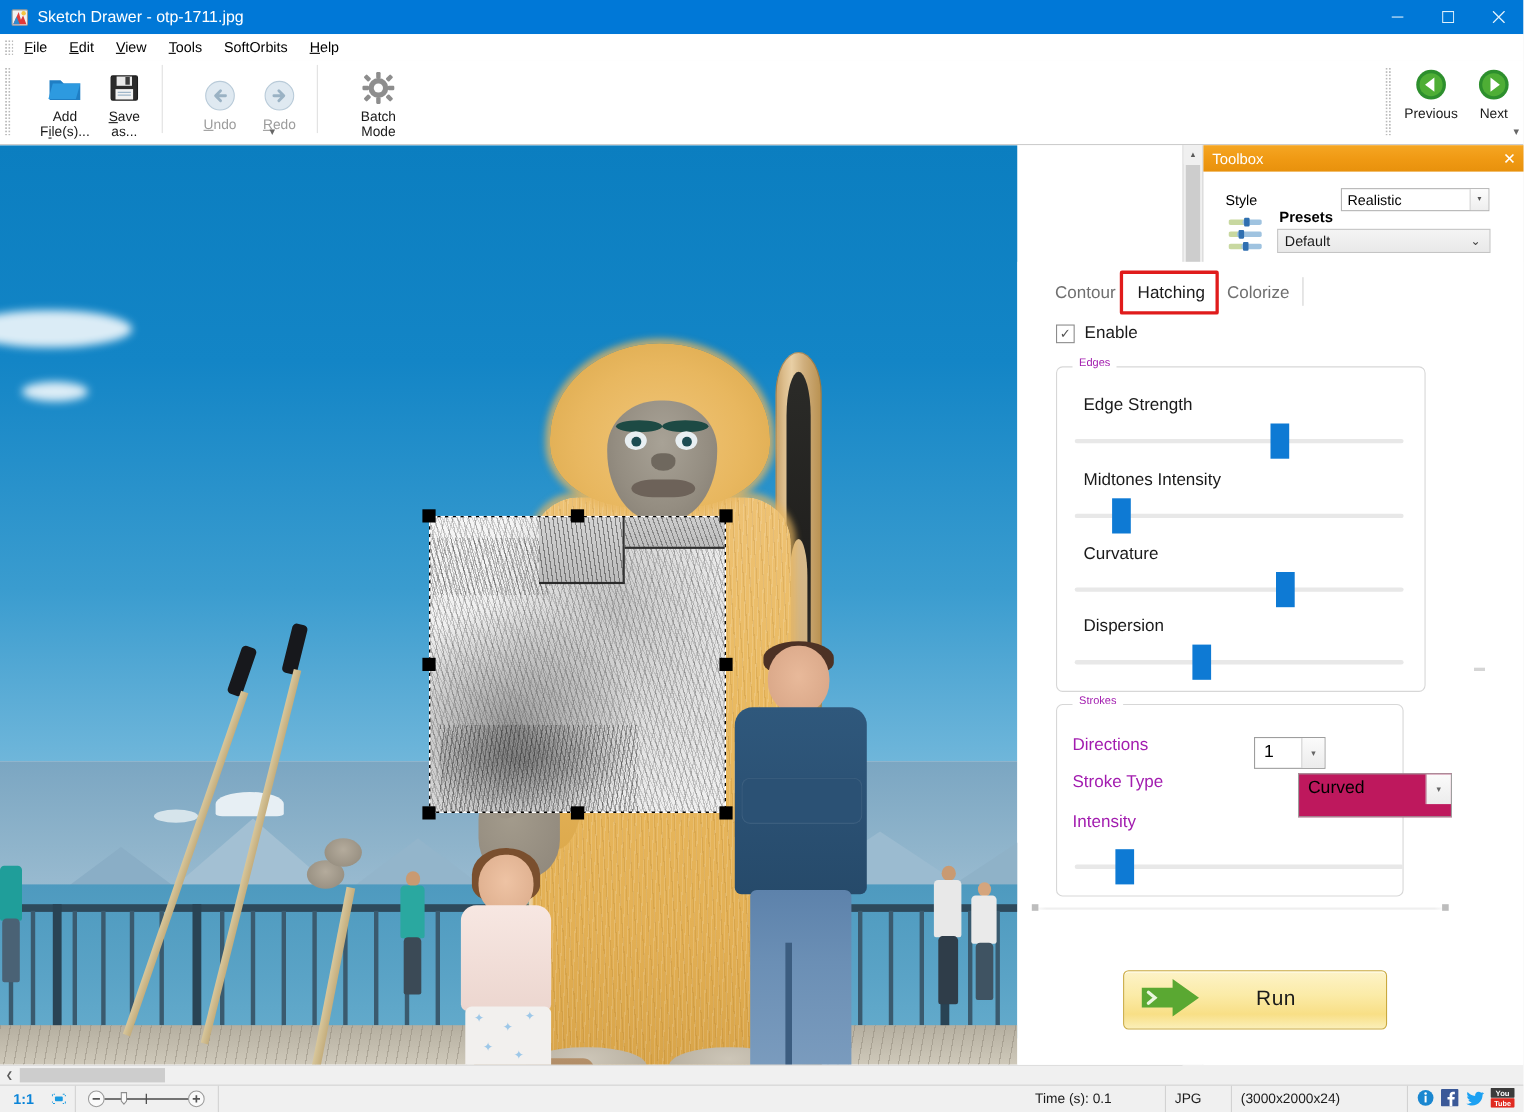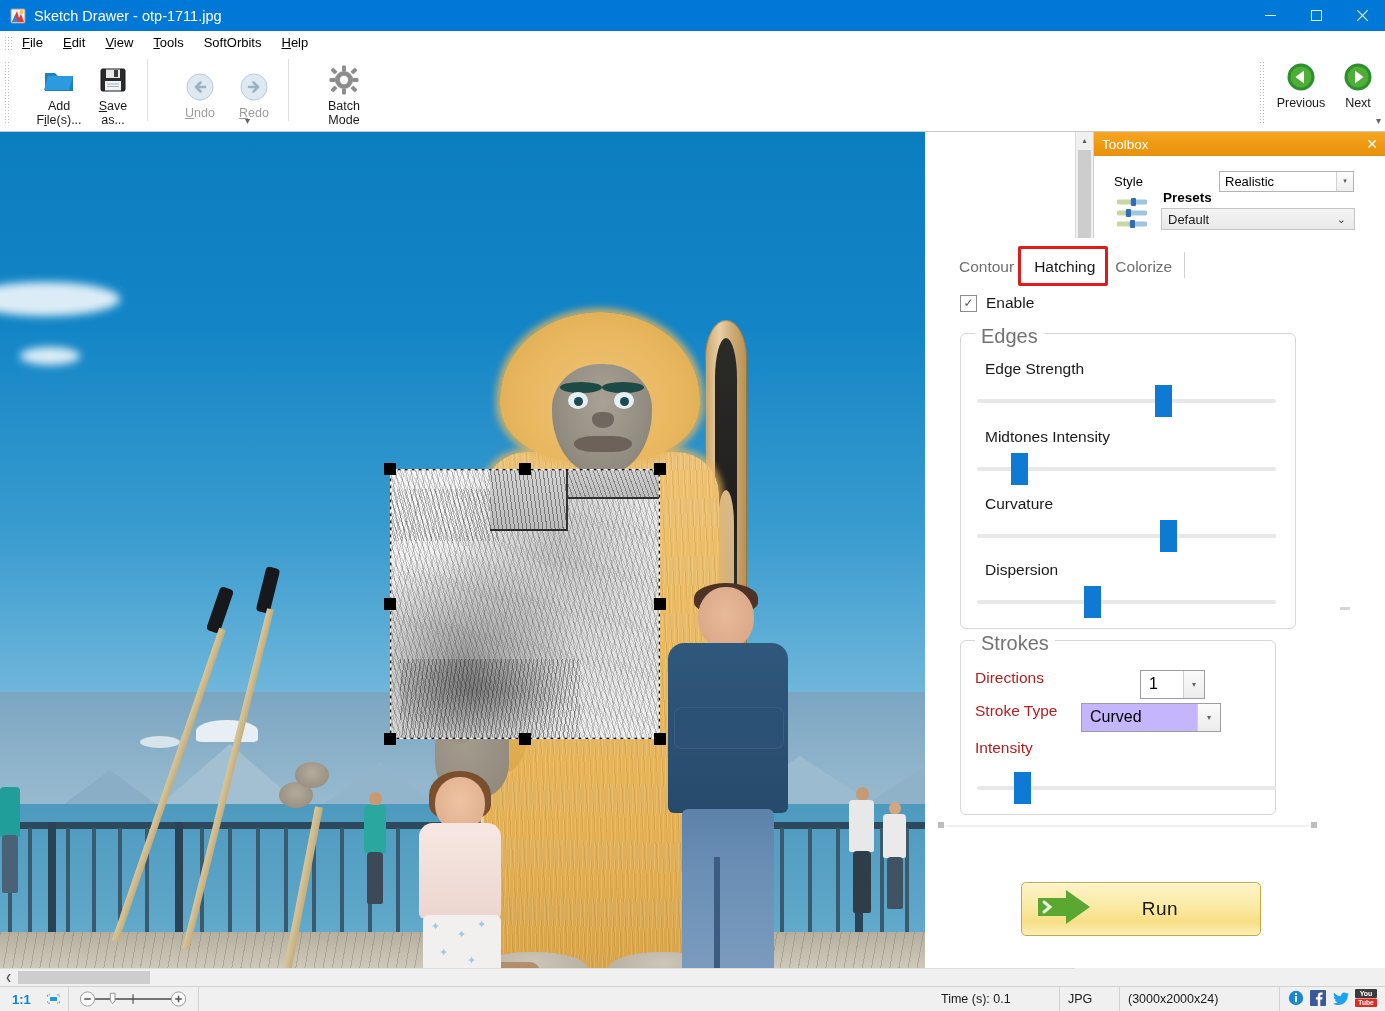--- a/index.html
+++ b/index.html
@@ -445,55 +445,55 @@
     display:flex; align-items:center; justify-content:center;
     color:#555; font-size:12px; line-height:12px;
   }
   #enable-label { font-size:15.5px; color:#1a1a1a; margin-left:9px; }
 
   .group {
     position:absolute; border:1px solid #d7d7d7; border-radius:6px;
   }
   .group-title {
     position:absolute; top:-9px; left:14px; background:#fff;
-    padding:0 6px; font-size:20px; color:#737373;
+    padding:0 6px; font-size:10px; color:#a21caf;
   }
   #edges-group { left:960px; top:333px; width:336px; height:296px; }
   #strokes-group { left:960px; top:640px; width:316px; height:175px; }
 
   .slider-label {
     position:absolute; font-size:15.5px; color:#1a1a1a; white-space:nowrap;
   }
   .track {
     position:absolute; height:4px; background:#e8e8e8; border-radius:2px;
   }
   .thumb {
     position:absolute; width:17px; height:32px; background:#0e7ad4;
     margin-top:-14px;
   }
   .row-label-inline {
-    position:absolute; font-size:15.5px; color:#b91c1c; white-space:nowrap;
+    position:absolute; font-size:15.5px; color:#a21caf; white-space:nowrap;
   }
   #directions-combo {
     position:absolute; left:1140px; top:670px; width:65px; height:29px;
     background:#fff; border:1px solid #9e9e9e;
   }
   #directions-val {
     position:absolute; left:8px; top:4px; font-size:16px; color:#000;
   }
   #directions-arrow {
     position:absolute; right:0; top:0; width:21px; height:27px;
     background:linear-gradient(to bottom,#fbfbfb,#ececec);
     border-left:1px solid #cfcfcf;
     display:flex; align-items:center; justify-content:center;
     font-size:8px; color:#666;
   }
   #stroketype-combo {
-    position:absolute; left:1081px; top:703px; width:140px; height:29px;
-    background:#c4b5fd; border:1px solid #9e9e9e;
+    position:absolute; left:1180px; top:703px; width:140px; height:40px;
+    background:#be185d; border:1px solid #9e9e9e;
   }
   #stroketype-val {
     position:absolute; left:8px; top:4px; font-size:16px; color:#000;
   }
   #stroketype-arrow {
     position:absolute; right:0; top:0; width:23px; height:27px;
     background:linear-gradient(to bottom,#fbfbfb,#ececec);
     border-left:1px solid #cfcfcf;
     display:flex; align-items:center; justify-content:center;
     font-size:8px; color:#666;

